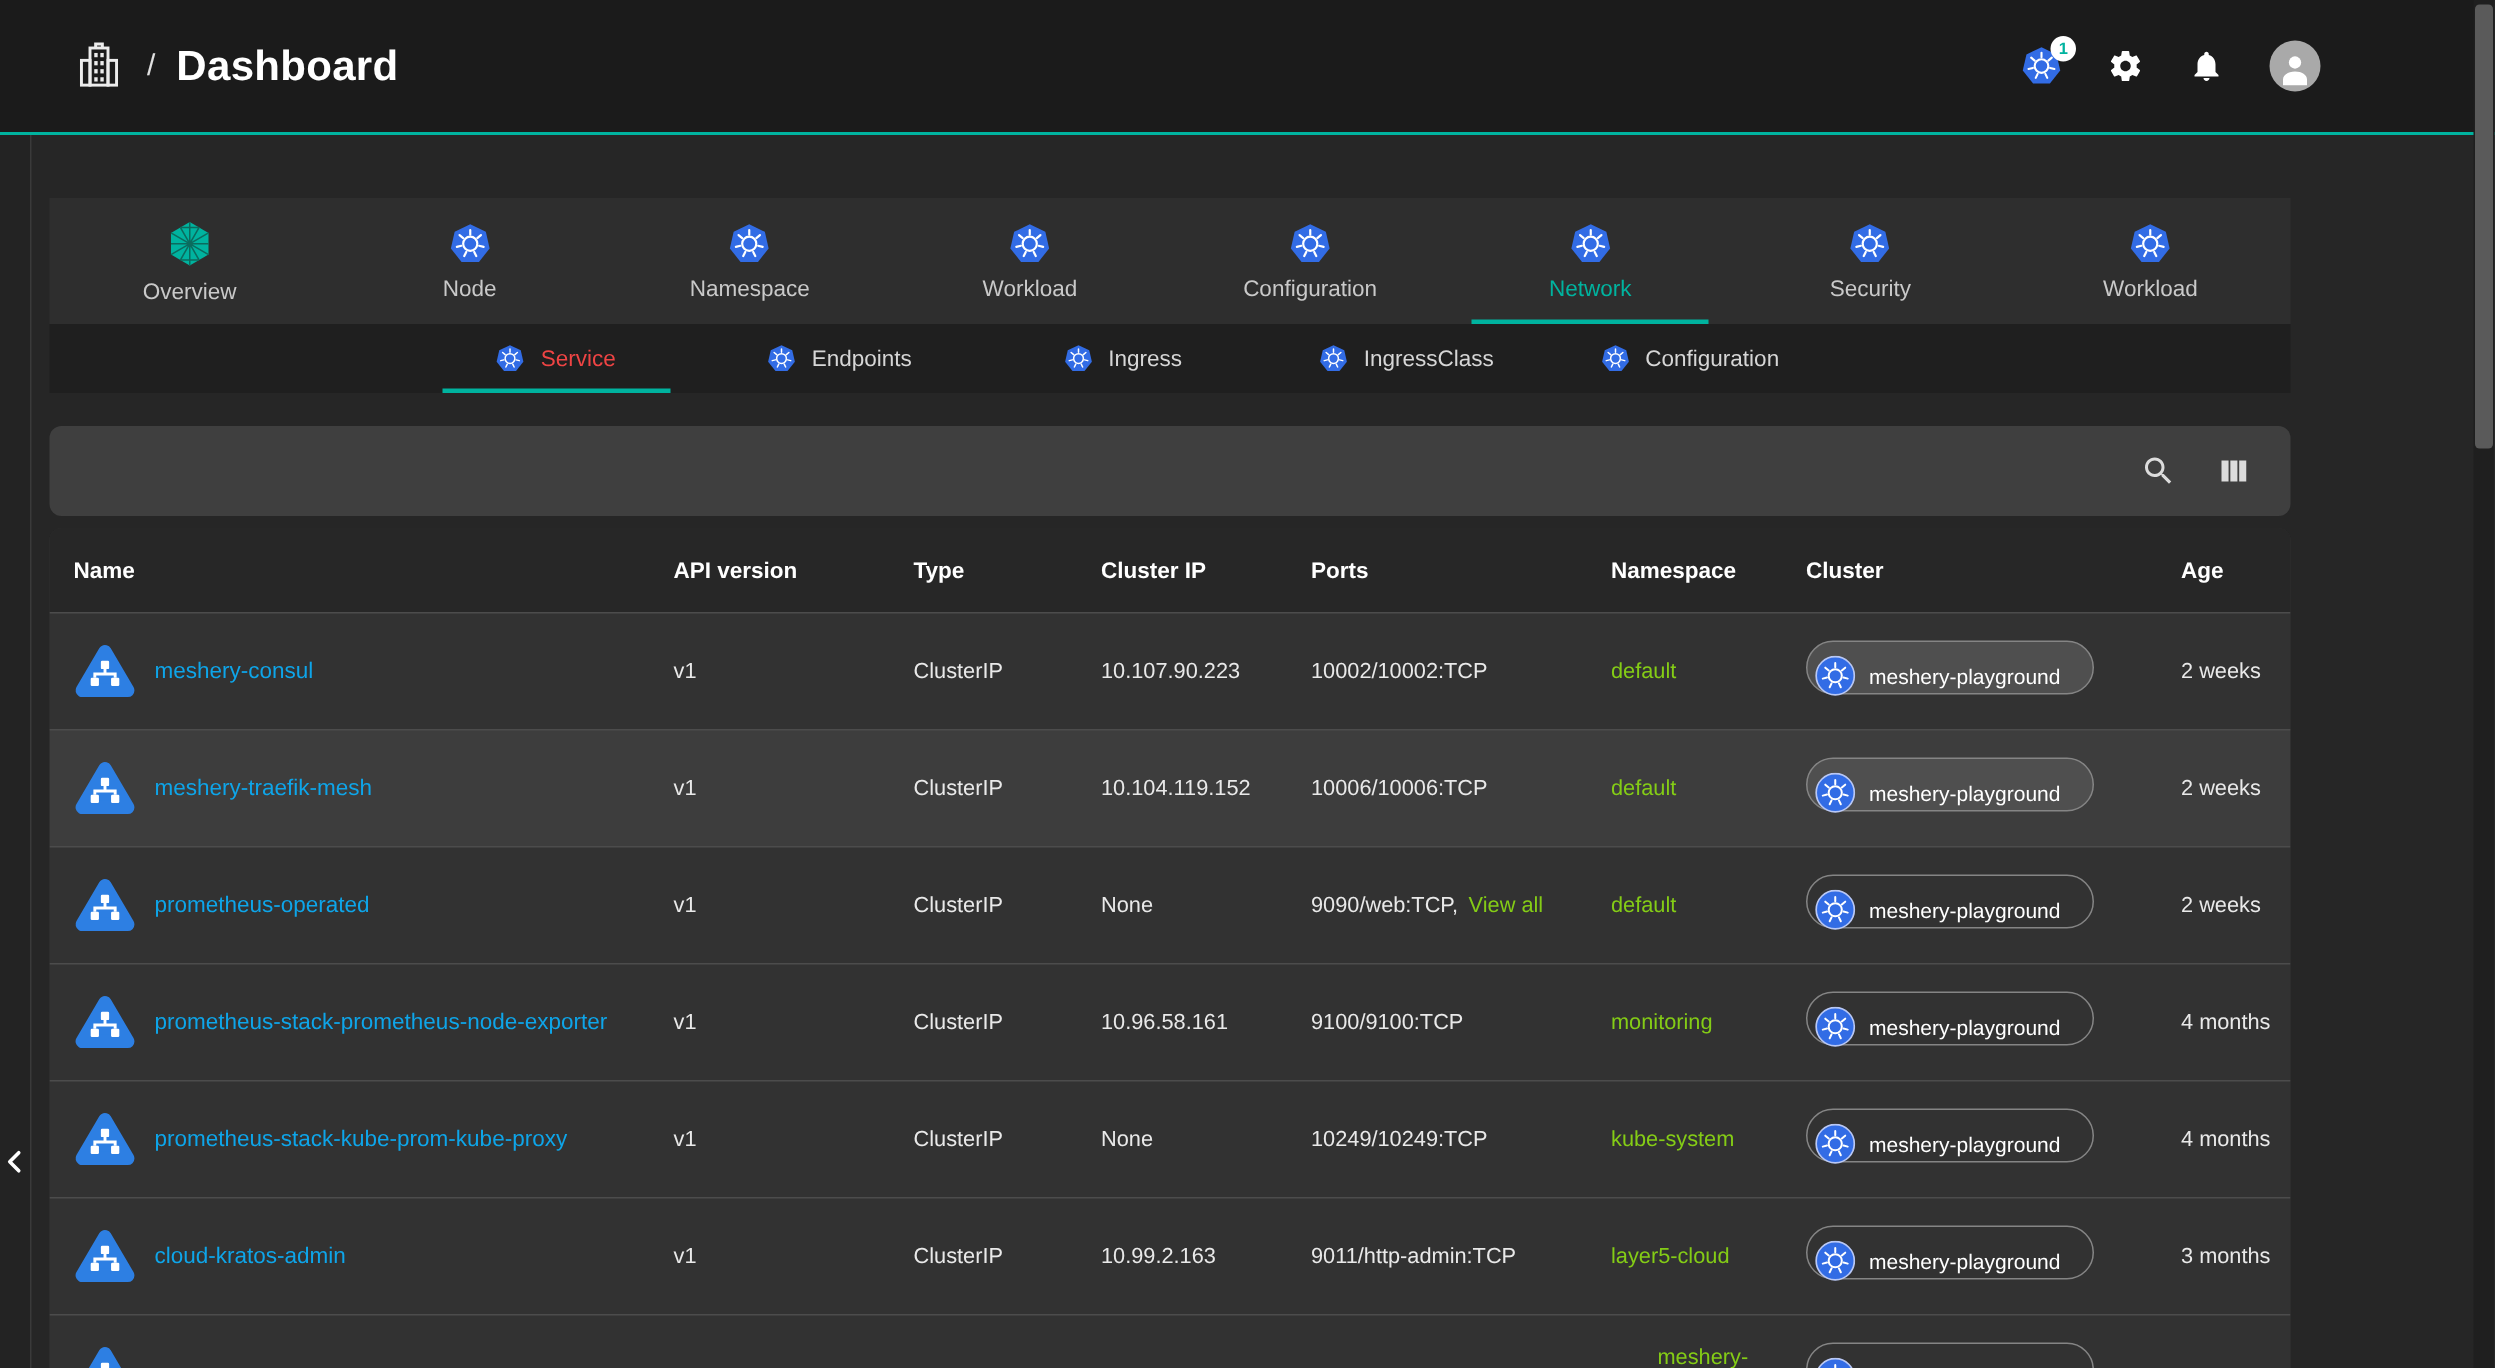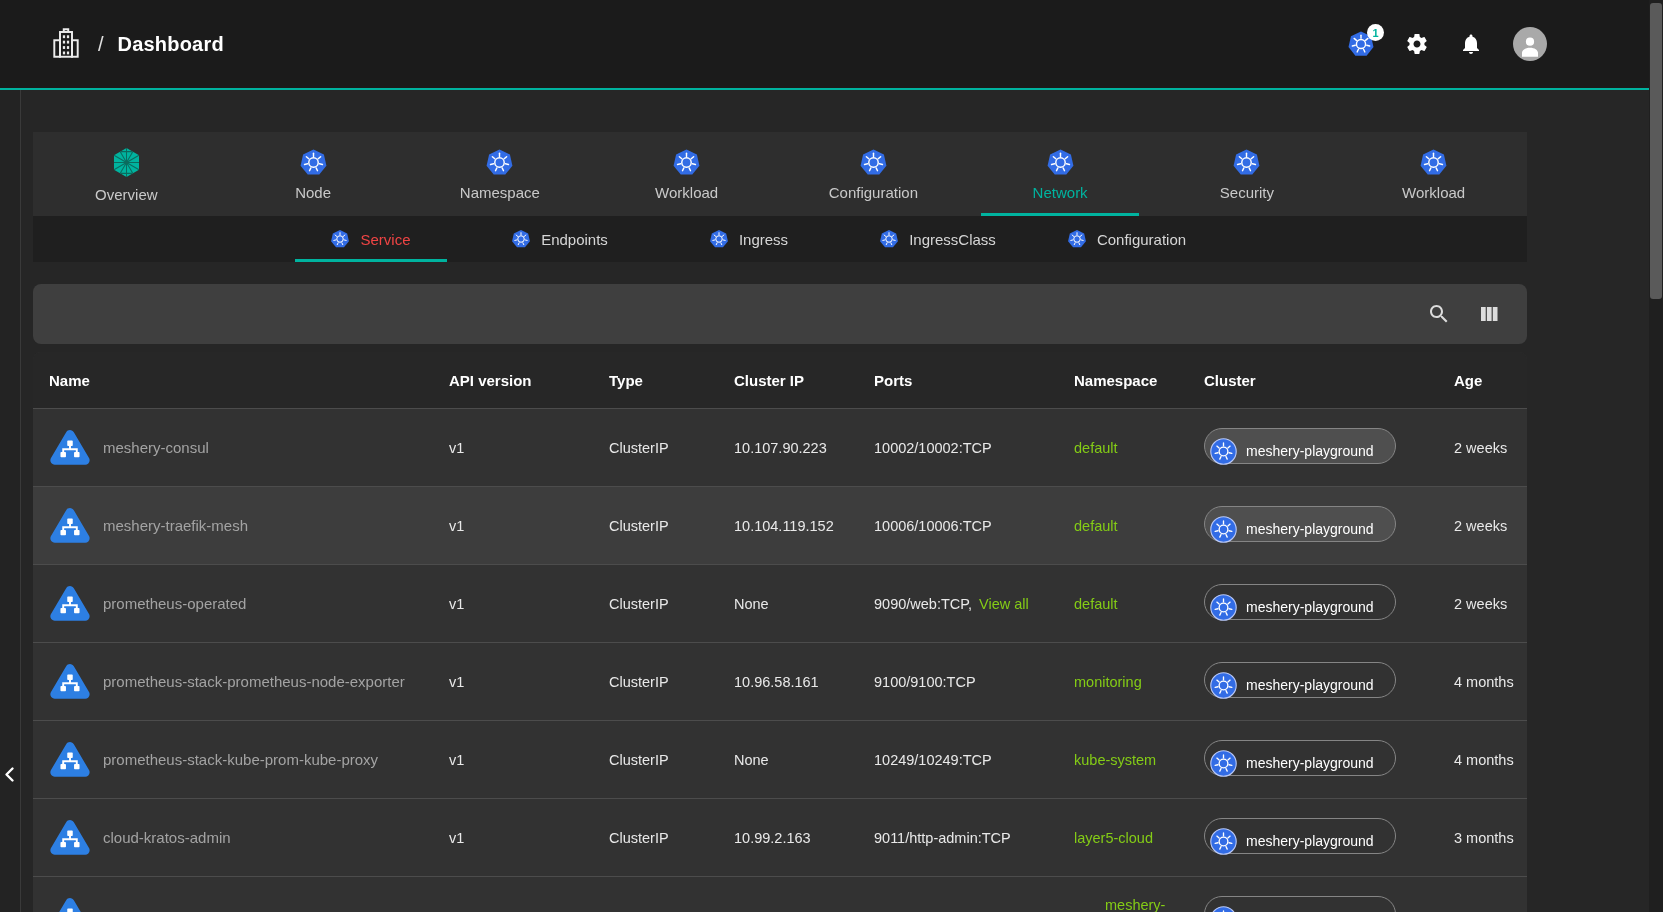--- a/index.html
+++ b/index.html
@@ -8,21 +8,21 @@
     position:relative; overflow:hidden;
     background:#262626; color:#e6e6e6;
     font-family:"Liberation Sans", sans-serif;
   }
   
   .app-header { position:absolute; left:0; top:0; width:1663px; height:88px; background:#1b1b1b; display:flex; align-items:center; justify-content:space-between; }
   .hdr-left { display:flex; align-items:center; padding-left:48px; gap:14px; }
   .hdr-logo { width:36px; height:36px; }
   .hdr-logo svg { width:100%; height:100%; }
   .hdr-sep { font-size:20px; color:#e0e0e0; }
-  .hdr-title { font-size:20px; font-weight:bold; color:#fff; letter-spacing:.2px; }
+  .hdr-title { font-size:28px; font-weight:bold; color:#fff; letter-spacing:.2px; }
   .hdr-right { display:flex; align-items:center; gap:30px; padding-right:116px; }
   .hdr-kube { position:relative; width:28px; height:28px; cursor:pointer; }
   .hdr-kube svg { width:28px; height:28px; }
   .kube-badge { position:absolute; top:-6px; right:-9px; min-width:17px; height:17px; border-radius:50%; background:#fff; color:#00B39F; font-size:11px; font-weight:bold; display:flex; align-items:center; justify-content:center; }
   .hdr-icon { width:24px; height:24px; cursor:pointer; }
   .hdr-icon svg { width:24px; height:24px; }
   .avatar { width:34px; height:34px; border-radius:50%; background:#a9a9a9; display:flex; align-items:center; justify-content:center; cursor:pointer; overflow:hidden; }
   .avatar svg { width:26px; height:26px; margin-top:4px; }
   .accent-line { position:absolute; left:0; top:88px; width:1663px; height:2px; background:#00B39F; }
   
@@ -54,21 +54,21 @@
   
   .table-card { position:absolute; left:33px; top:352px; width:1494px; height:560px; background:#323232; border-radius:8px 8px 0 0; overflow:hidden; }
   .thead { display:grid; grid-template-columns:400px 160px 125px 140px 200px 130px 250px 1fr; align-items:center; height:56px; padding-left:16px; background:#272727; }
   .th { font-size:15px; font-weight:bold; color:#fff; }
   .trow { display:grid; grid-template-columns:400px 160px 125px 140px 200px 130px 250px 1fr; align-items:center; height:78px; padding-left:16px; background:#323232; border-top:1px solid #4c4c4c; }
   .trow.hover { background:#3d3d3d; }
   .cell { font-size:14.5px; color:#e9e9e9; }
   .name-cell { display:flex; align-items:center; gap:12px; }
   .svc-icon { width:42px; height:42px; flex:0 0 42px; }
   .svc-icon svg { width:42px; height:42px; }
-  .svc-name { font-size:15px; color:#a3a3a3; }
+  .svc-name { font-size:15px; color:#0ea5e9; }
   .ns-link, .plink { color:#84cc16; cursor:pointer; }
   .plink { margin-left:7px; }
   .trow.partial .ns-cell { align-self:start; padding-top:20px;margin-left:31px; }
   .chip { display:inline-flex; align-items:center; gap:9px; min-width:192px; height:36px; border-radius:18px; border:1px solid #858585; padding:11px 14px 0 5px; cursor:pointer; background:transparent; }
   .chip.filled { background:#4f4f4f; }
   .chip-icon { width:27px; height:27px; }
   .chip-icon svg { width:27px; height:27px; }
   .chip-label { font-size:14px; color:#fff; white-space:nowrap; }
   
   .scrollbar { position:absolute; right:0; top:0; width:14px; height:912px; background:#1f1f1f; z-index:50; }

